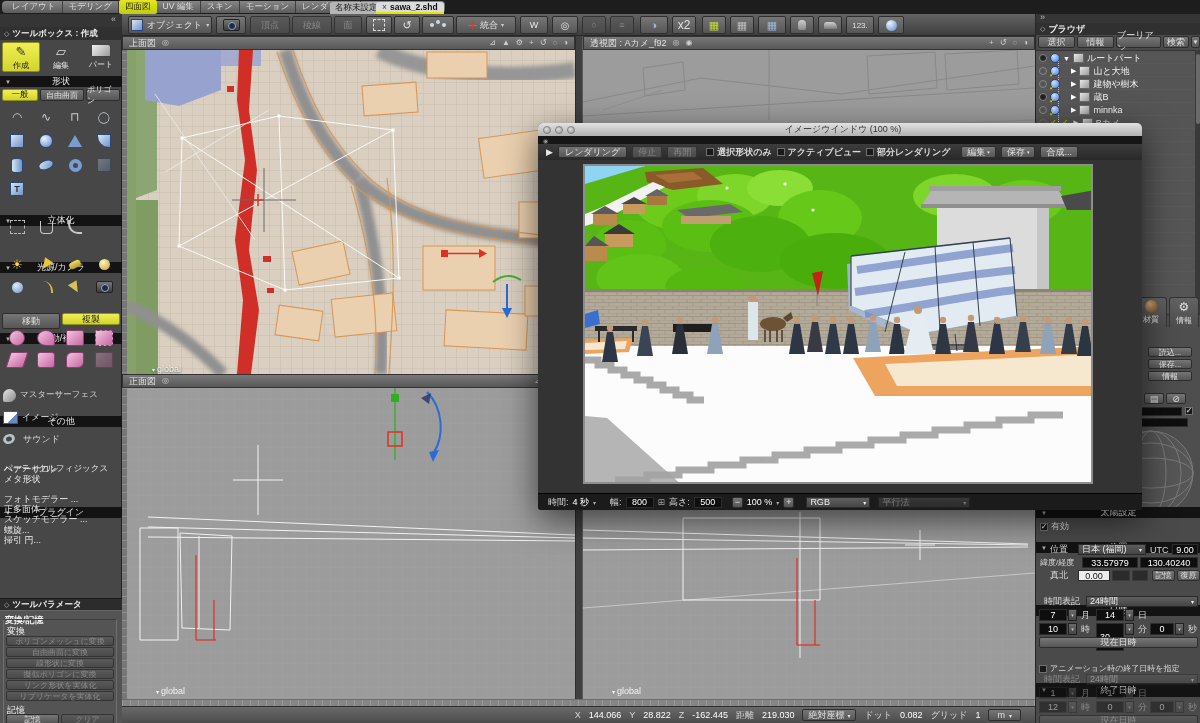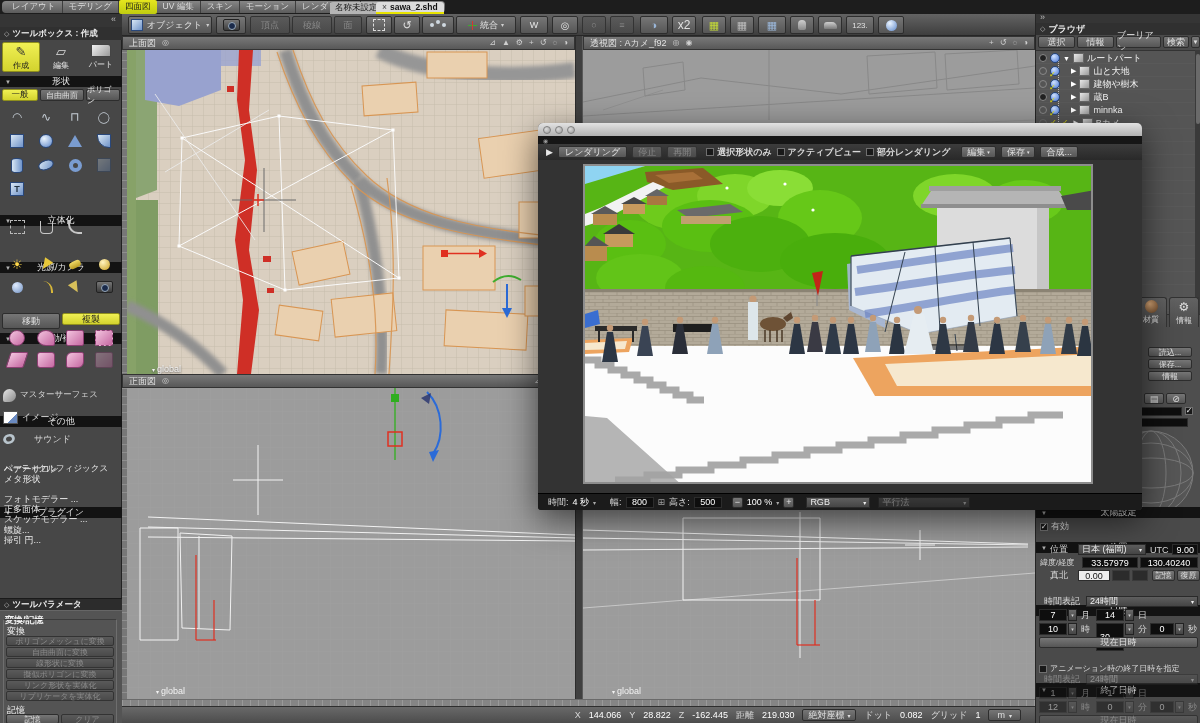--- a/index.html
+++ b/index.html
@@ -10,21 +10,21 @@
   
   .vhdr{background:linear-gradient(#787878,#585858);border:1px solid #333;color:#e2e2e2;font-size:9px;display:flex;align-items:center;padding:0 6px;gap:6px}
   .vico{color:#cfcfcf;font-size:8px;line-height:1}
   
   .blk{background:#131313;color:#e6e6e6;font-size:9px;display:flex;align-items:center;justify-content:center;position:relative}
   .blk .t{position:absolute;left:5px;font-size:6px;color:#b0b0b0}
   .btn{border-radius:2px;font-size:9px;display:flex;align-items:center;justify-content:center;box-sizing:border-box}
   .gbtn{background:linear-gradient(#767676,#565656);border:1px solid #2d2d2d;color:#e0e0e0}
   .ybtn{background:linear-gradient(#f0f054,#d3d32e);border:1px solid #8f8f1d;color:#1c1c1c}
   .dbtn{background:linear-gradient(#5a5a5a,#4a4a4a);border:1px solid #333;color:#8a8a8a}
-  .fld{background:#0e0e0e;border:1px solid #2c2c2c;color:#fff;font-size:9px;display:flex;align-items:center;justify-content:flex-end;padding:0 3px;box-sizing:border-box}
+  .fld{background:#0e0e0e;border:1px solid #2c2c2c;color:#fff;font-size:9px;display:flex;align-items:center;justify-content:center;padding:0 3px;box-sizing:border-box}
   .fldL{background:#ededed;color:#141414}
   .lbl{color:#d8d8d8;font-size:9px;display:flex;align-items:center}
   .dim{opacity:.42}
   .cb{width:8px;height:8px;background:#191919;border:1px solid #6f6f6f;box-sizing:border-box;display:flex;align-items:center;justify-content:center;color:#f2f2f2;font-size:8px;line-height:1}
   .spin{background:linear-gradient(#6a6a6a,#454545);border:1px solid #222;color:#ccc;font-size:5px;display:flex;align-items:center;justify-content:center;box-sizing:border-box}
   .cell{display:flex;align-items:center;justify-content:center;border-radius:2px}
   .tl{width:8px;height:8px;border-radius:50%;background:radial-gradient(circle at 35% 35%,#dcdcdc,#9b9b9b);border:1px solid #7f7f7f;box-sizing:border-box}
   .ico-cube{width:12px;height:12px;background:linear-gradient(135deg,#d9e7f4,#6f93c9);border:1px solid #29477a}
   .ico-sph{width:12px;height:12px;border-radius:50%;background:radial-gradient(circle at 35% 30%,#eaf4fd,#5d86c8);border:1px solid #29477a}
   .ico-cone{width:0;height:0;border-left:7px solid transparent;border-right:7px solid transparent;border-bottom:12px solid #7a9cd0}
@@ -311,21 +311,21 @@
       <span>その他</span>
     </div>
     <div class="abs flex" style="left:3px;top:372px;width:116px;height:18px;gap:4px">
       <span style="width:13px;height:13px;border-radius:50% 50% 50% 2px;background:linear-gradient(135deg,#e8e8e8,#888);display:block"></span>
       <span class="lbl" style="font-size:8.5px">マスターサーフェス</span>
     </div>
     <div class="abs flex" style="left:3px;top:394px;width:116px;height:18px;gap:4px">
       <span style="width:13px;height:11px;background:linear-gradient(135deg,#fff 60%,#6a8ac0 60%);border:1px solid #555;display:block"></span>
       <span class="lbl">イメージ</span>
     </div>
-    <div class="abs flex" style="left:3px;top:416px;width:116px;height:18px;gap:19px">
+    <div class="abs flex" style="left:3px;top:416px;width:116px;height:18px;gap:8px">
       <span style="width:12px;height:12px;border-radius:50%;border:3px solid #b8c4cc;transform:rotate(-20deg) scaleY(.8);display:block;box-sizing:border-box"></span>
       <span class="lbl">サウンド</span>
     </div>
 
     <div class="abs blk" style="left:0;top:438px;width:122px;height:11px">
       <span class="t">▼</span>
       <span>プラグイン</span>
     </div>
     <div class="abs plug" style="left:0;top:451px;width:122px">
         <span>ヘアーサロン</span>
@@ -889,20 +889,21 @@
       <span>m</span>
       <span style="font-size:6px">▾</span>
     </span>
   </div>
 
   <div class="abs" style="left:538px;top:123px;width:604px;height:387px;background:#333;border-radius:5px 5px 3px 3px;box-shadow:0 10px 34px rgba(0,0,0,.6);z-index:40">
     <div class="abs flex" style="left:0;top:0;width:604px;height:13px;background:linear-gradient(#e2e2e2,#b2b2b2);border-radius:5px 5px 0 0;padding:0 5px;gap:4px;box-sizing:border-box">
       <span class="tl"></span>
       <span class="tl"></span>
       <span class="tl"></span>
+      <span style="flex:1;text-align:center;color:#333;font-size:9px;margin-right:30px">イメージウインドウ (100 %)</span>
     </div>
     <div class="abs flex" style="left:0;top:13px;width:604px;height:8px;background:#161616;padding-left:5px;box-sizing:border-box">
       <span style="font-size:6px;color:#999">◉</span>
     </div>
     <div class="abs flex" style="left:0;top:21px;width:604px;height:16px;background:linear-gradient(#3c3c3c,#292929);gap:5px;padding:0 8px;box-sizing:border-box">
       <span style="color:#e8e8e8;font-size:9px">▶</span>
       <span class="btn gbtn" style="height:12px;padding:0 6px">
           <span>レンダリング</span>
         </span>
       <span class="btn dbtn" style="height:12px;padding:0 5px">

